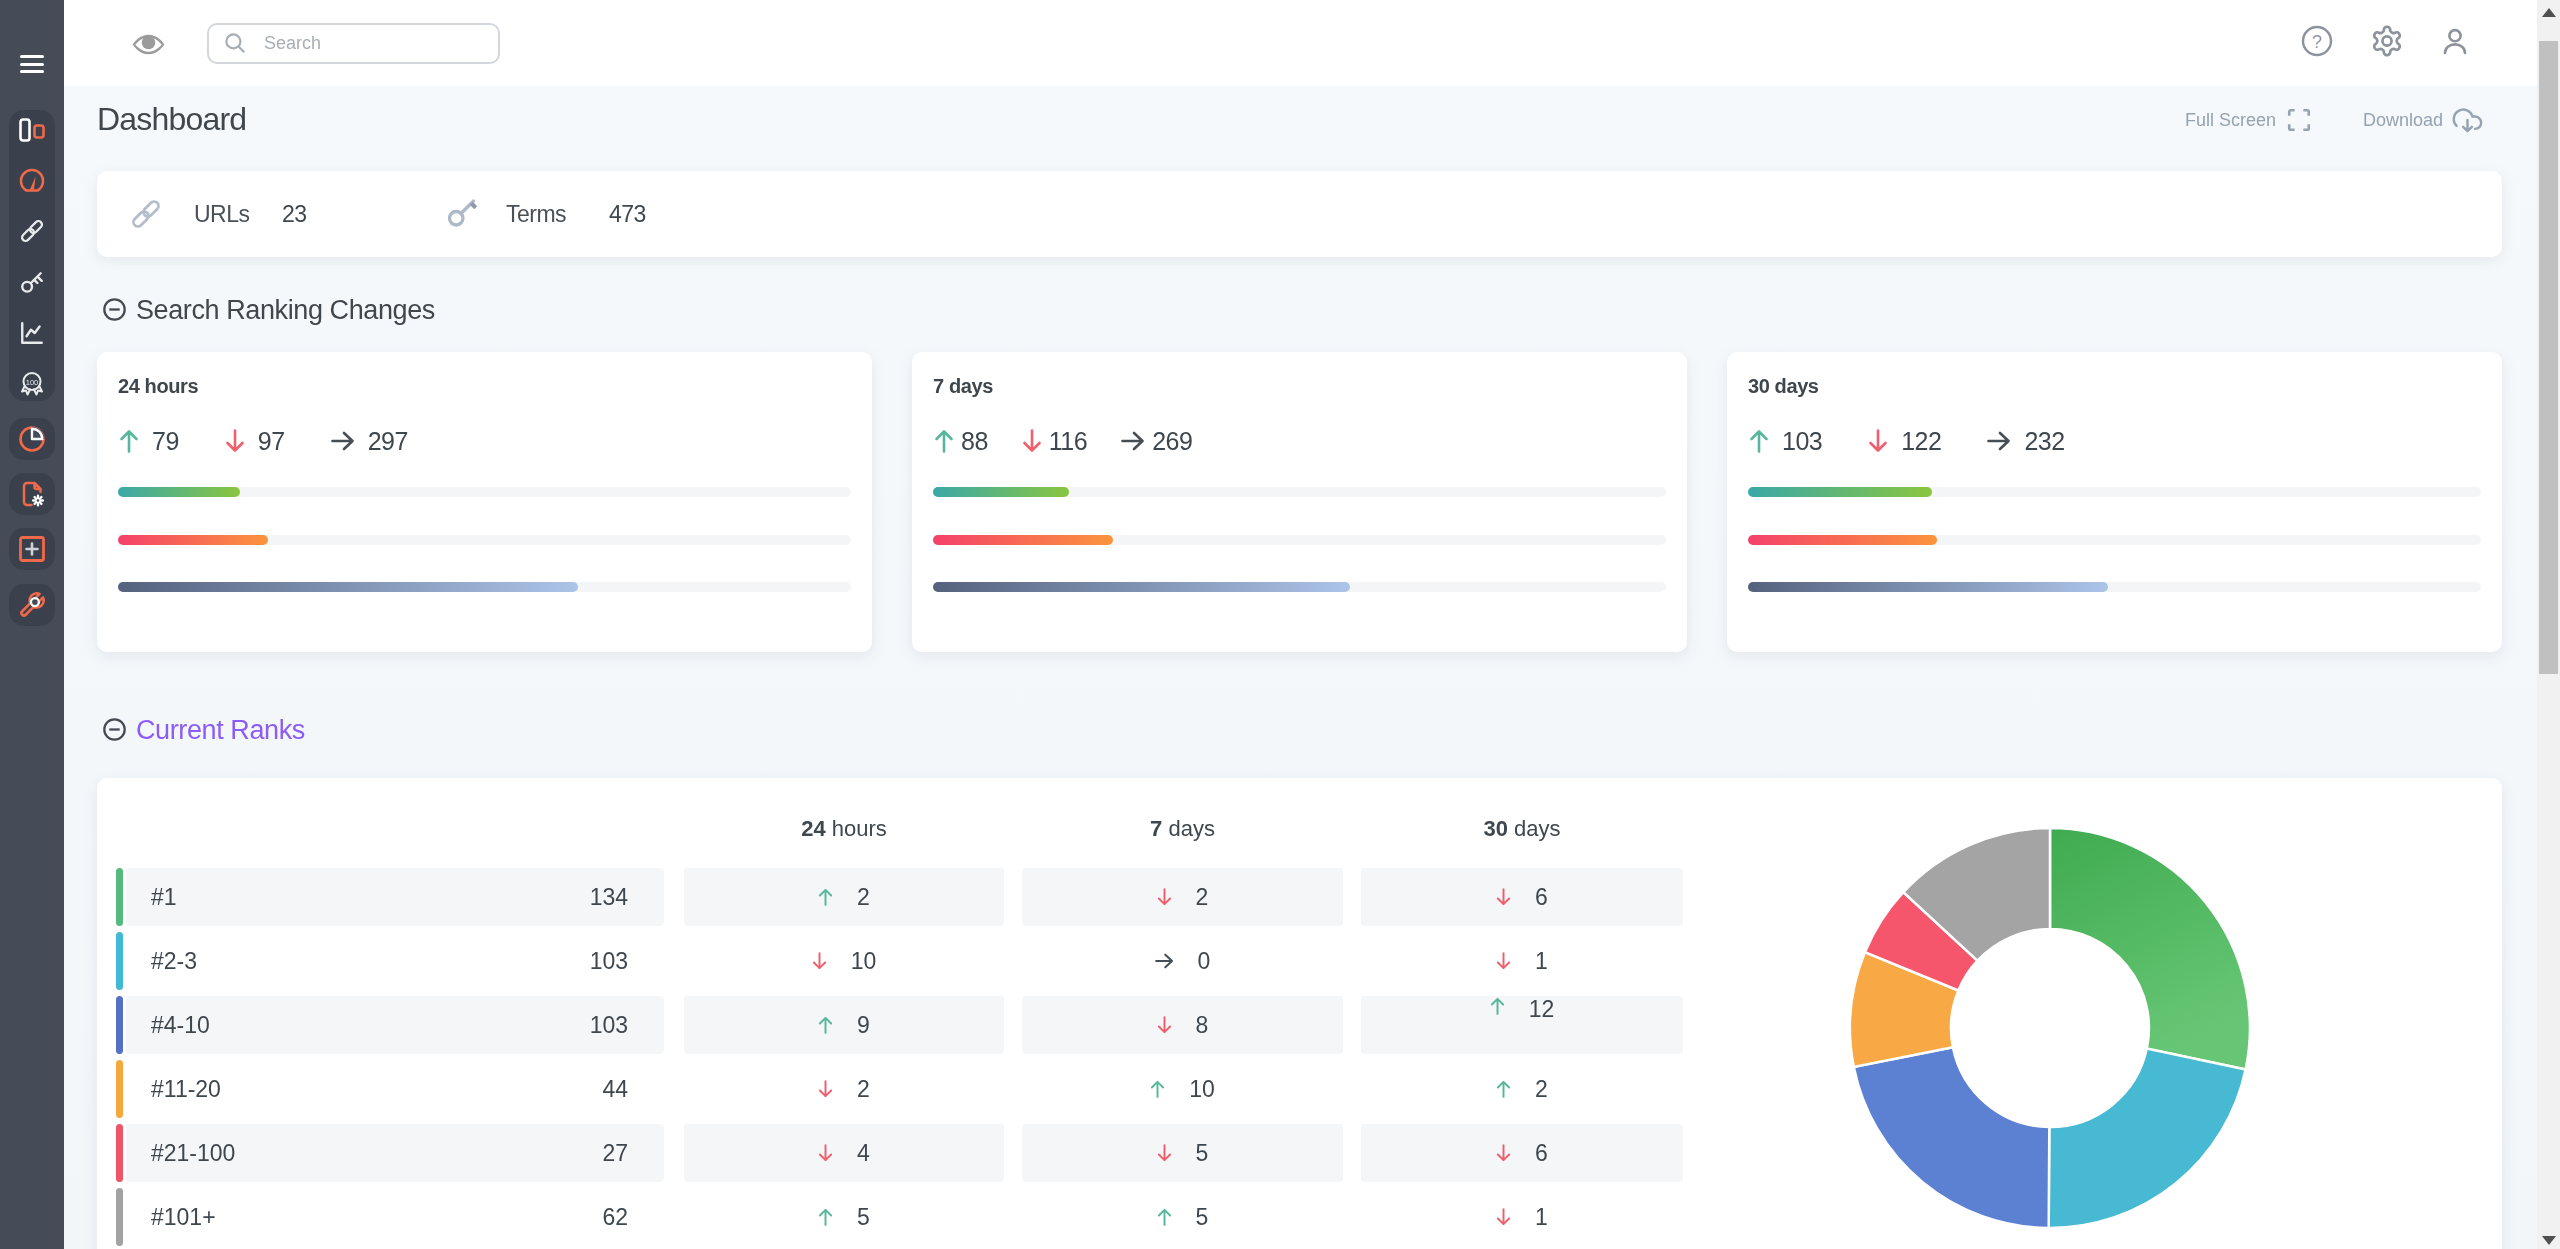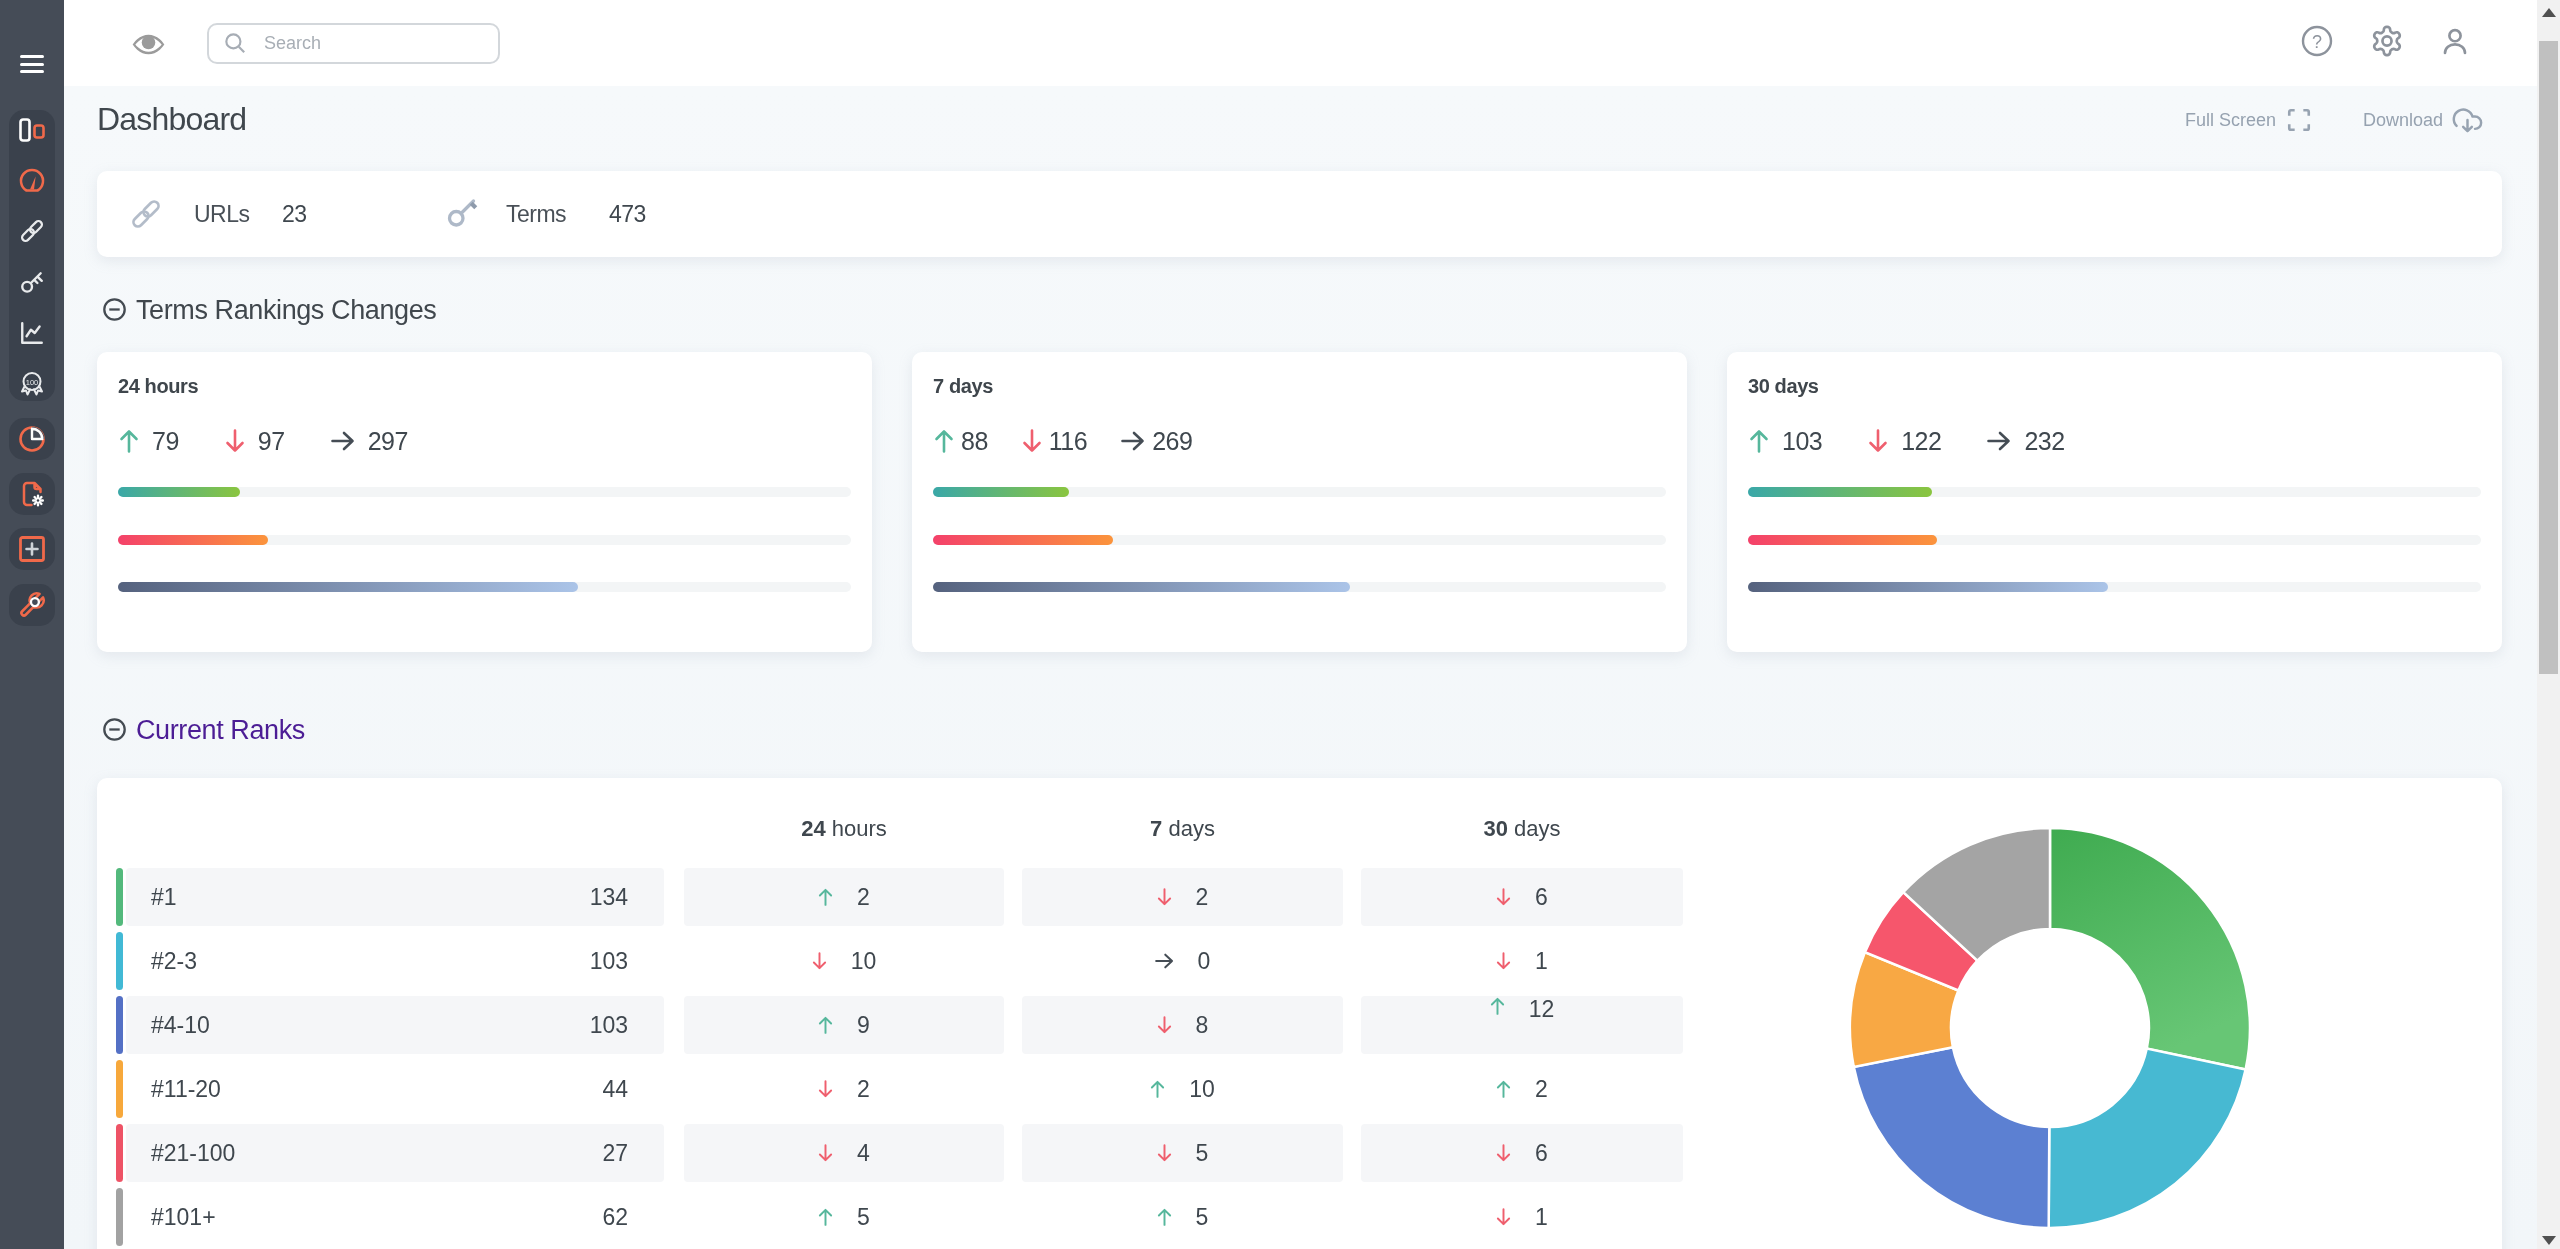--- a/index.html
+++ b/index.html
@@ -115,26 +115,26 @@
         </g>
         <path d="m16.5 6.5 3 3 2-2-3-3z" fill="#8e9aab"></path>
       </svg></div>
     <div class="abs" style="left:409px;top:30px;font-size:23px;letter-spacing:-0.5px;color:#495057">Terms</div>
     <div class="abs" style="left:512px;top:30px;font-size:23px;letter-spacing:-0.5px;color:#3f474e">473</div>
   </div>
 <svg class="abs" style="left:103px;top:298px" width="23" height="23" viewBox="0 0 23 23" fill="none" stroke="#444b52" stroke-width="2.3">
     <circle cx="11.5" cy="11.5" r="10.2"></circle>
     <path d="M6.3 11.5h10.4"></path>
   </svg>
-<div class="abs" style="left:136px;top:295px;font-size:27px;letter-spacing:-0.4px;color:#40474d">Terms Rankings Changes</div>
+<div class="abs" style="left:136px;top:295px;font-size:27px;letter-spacing:-0.4px;color:#40474d">Search Ranking Changes</div>
 <svg class="abs" style="left:103px;top:718px" width="23" height="23" viewBox="0 0 23 23" fill="none" stroke="#444b52" stroke-width="2.3">
     <circle cx="11.5" cy="11.5" r="10.2"></circle>
     <path d="M6.3 11.5h10.4"></path>
   </svg>
-<div class="abs" style="left:136px;top:715px;font-size:27px;letter-spacing:-0.4px;color:#4c1d95">Current Ranks</div>
+<div class="abs" style="left:136px;top:715px;font-size:27px;letter-spacing:-0.4px;color:#8b5cf6">Current Ranks</div>
 <div class="card" style="left:97px;top:352px;width:775px;height:300px">
     <div style="position:absolute;left:21px;top:23px;font-size:20px;letter-spacing:-0.4px;font-weight:bold;color:#3f464c">24 hours</div>
     <div style="position:absolute;left:22px;top:73px;height:32px;display:flex;align-items:center;gap:13px;font-size:25px;letter-spacing:-0.5px;color:#3f474e">
       <svg width="20" height="26" viewBox="0 0 20 26" fill="none" stroke="#56b79c" stroke-width="2.6" stroke-linecap="round" stroke-linejoin="round">
         <path d="M10 23.5V3.5M2.5 11L10 3.5l7.5 7.5"></path>
       </svg>
       <span>79</span>
       <span style="width:20px"></span>
       <svg width="20" height="26" viewBox="0 0 20 26" fill="none" stroke="#ef5f6e" stroke-width="2.6" stroke-linecap="round" stroke-linejoin="round">
         <path d="M10 2.5v20M2.5 15L10 22.5l7.5-7.5"></path>

